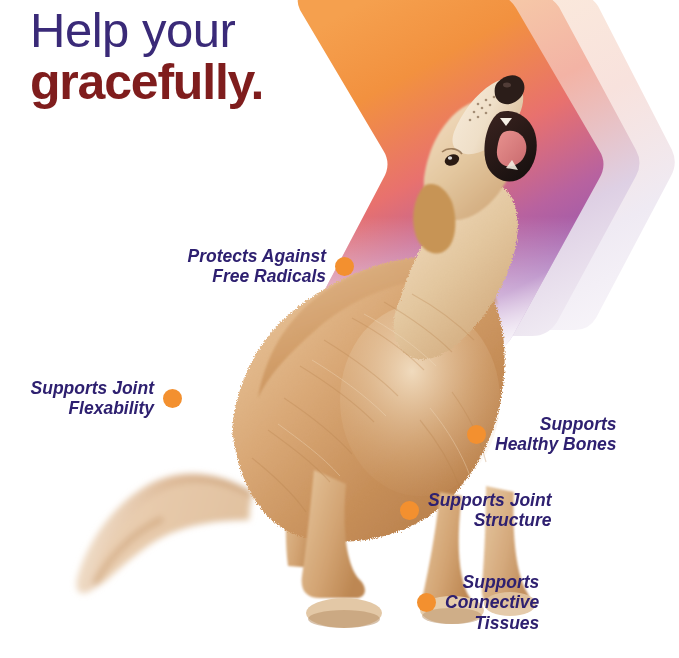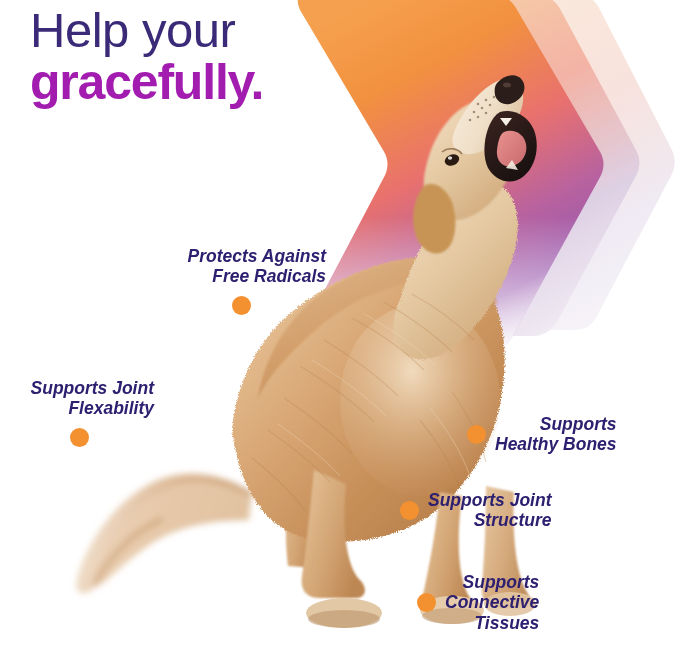--- a/index.html
+++ b/index.html
@@ -51,21 +51,21 @@
   }
   .callout .ctext{
     color:#2e2070;
     font-weight:bold;
     font-style:italic;
     font-size:17.5px;
     line-height:1.17;
     white-space:pre-line;
   }
   .callout.right .ctext{text-align:right;}
-  .callout.left{flex-direction:column;}
+  .callout.left{}
   .callout.left .ctext{text-align:right;}
   .dot{
     width:19px;height:19px;
     border-radius:50%;
     background:#f3902f;
     flex:0 0 auto;
   }
 
   
   #callout-free-radicals{left:156px; top:246px;}
@@ -300,21 +300,21 @@
         <path d="M 278 424 C 300 440 322 456 340 476"></path>
         <path d="M 312 360 C 338 376 364 394 386 416"></path>
         <path d="M 364 314 C 390 328 416 346 436 366"></path>
         <path d="M 430 408 C 448 430 462 454 470 476"></path>
       </g>
     </g>
   </svg>
 
   <div class="headline">
     <div class="hl-line hl-l1">Help your</div>
-    <div class="hl-line hl-l3" style="color:#a21caf">gracefully.</div>
+    <div class="hl-line hl-l3" style="color:#7f1d1d">gracefully.</div>
   </div>
 
   <div class="callout left" id="callout-free-radicals">
     <span class="ctext">Protects Against
 Free Radicals</span>
     <span class="dot" style="background: rgb(243, 144, 47);"></span>
   </div>
 
   <div class="callout left" id="callout-joint-flexability">
     <span class="ctext">Supports Joint

